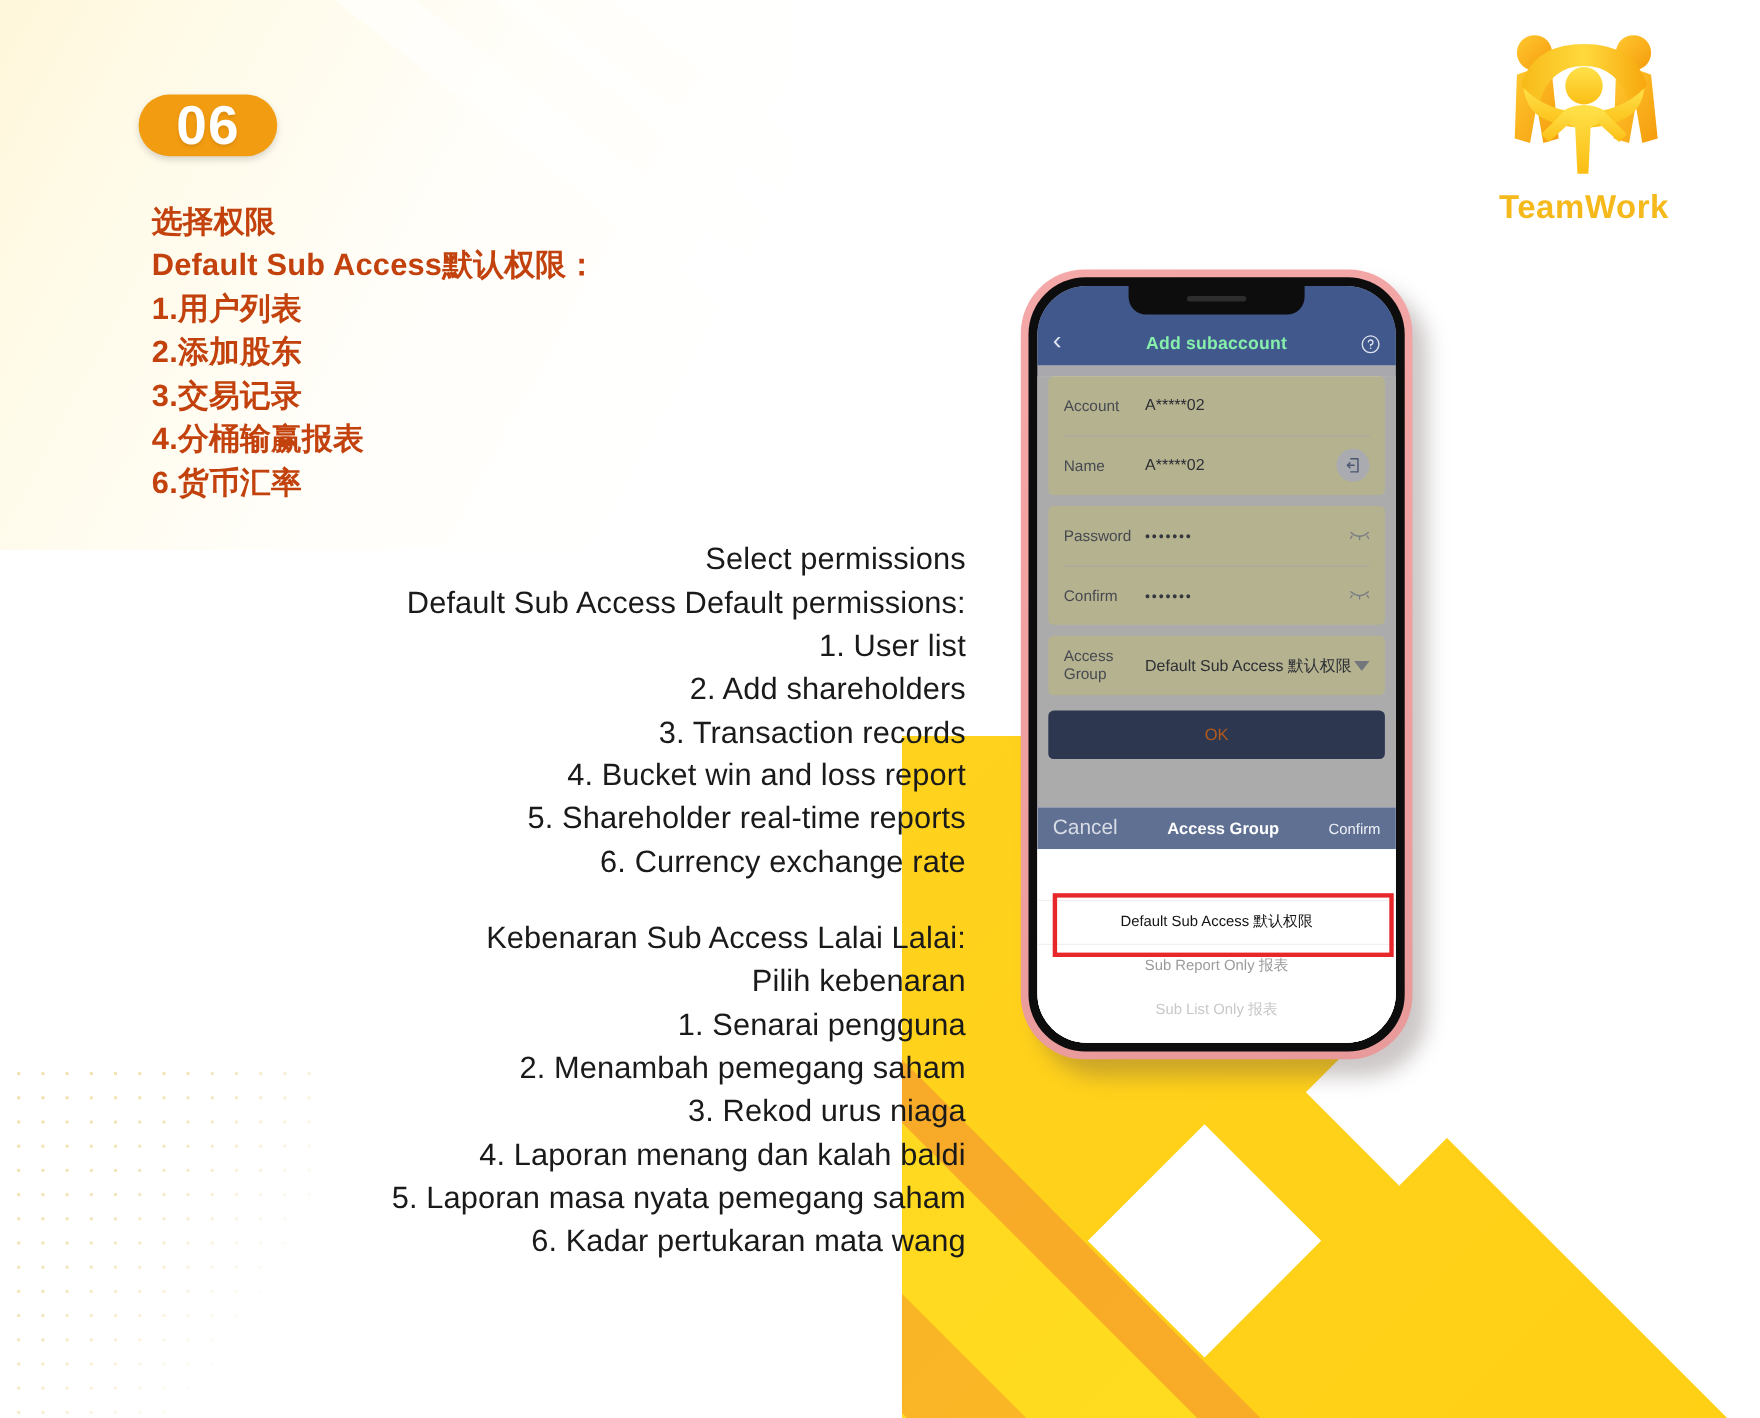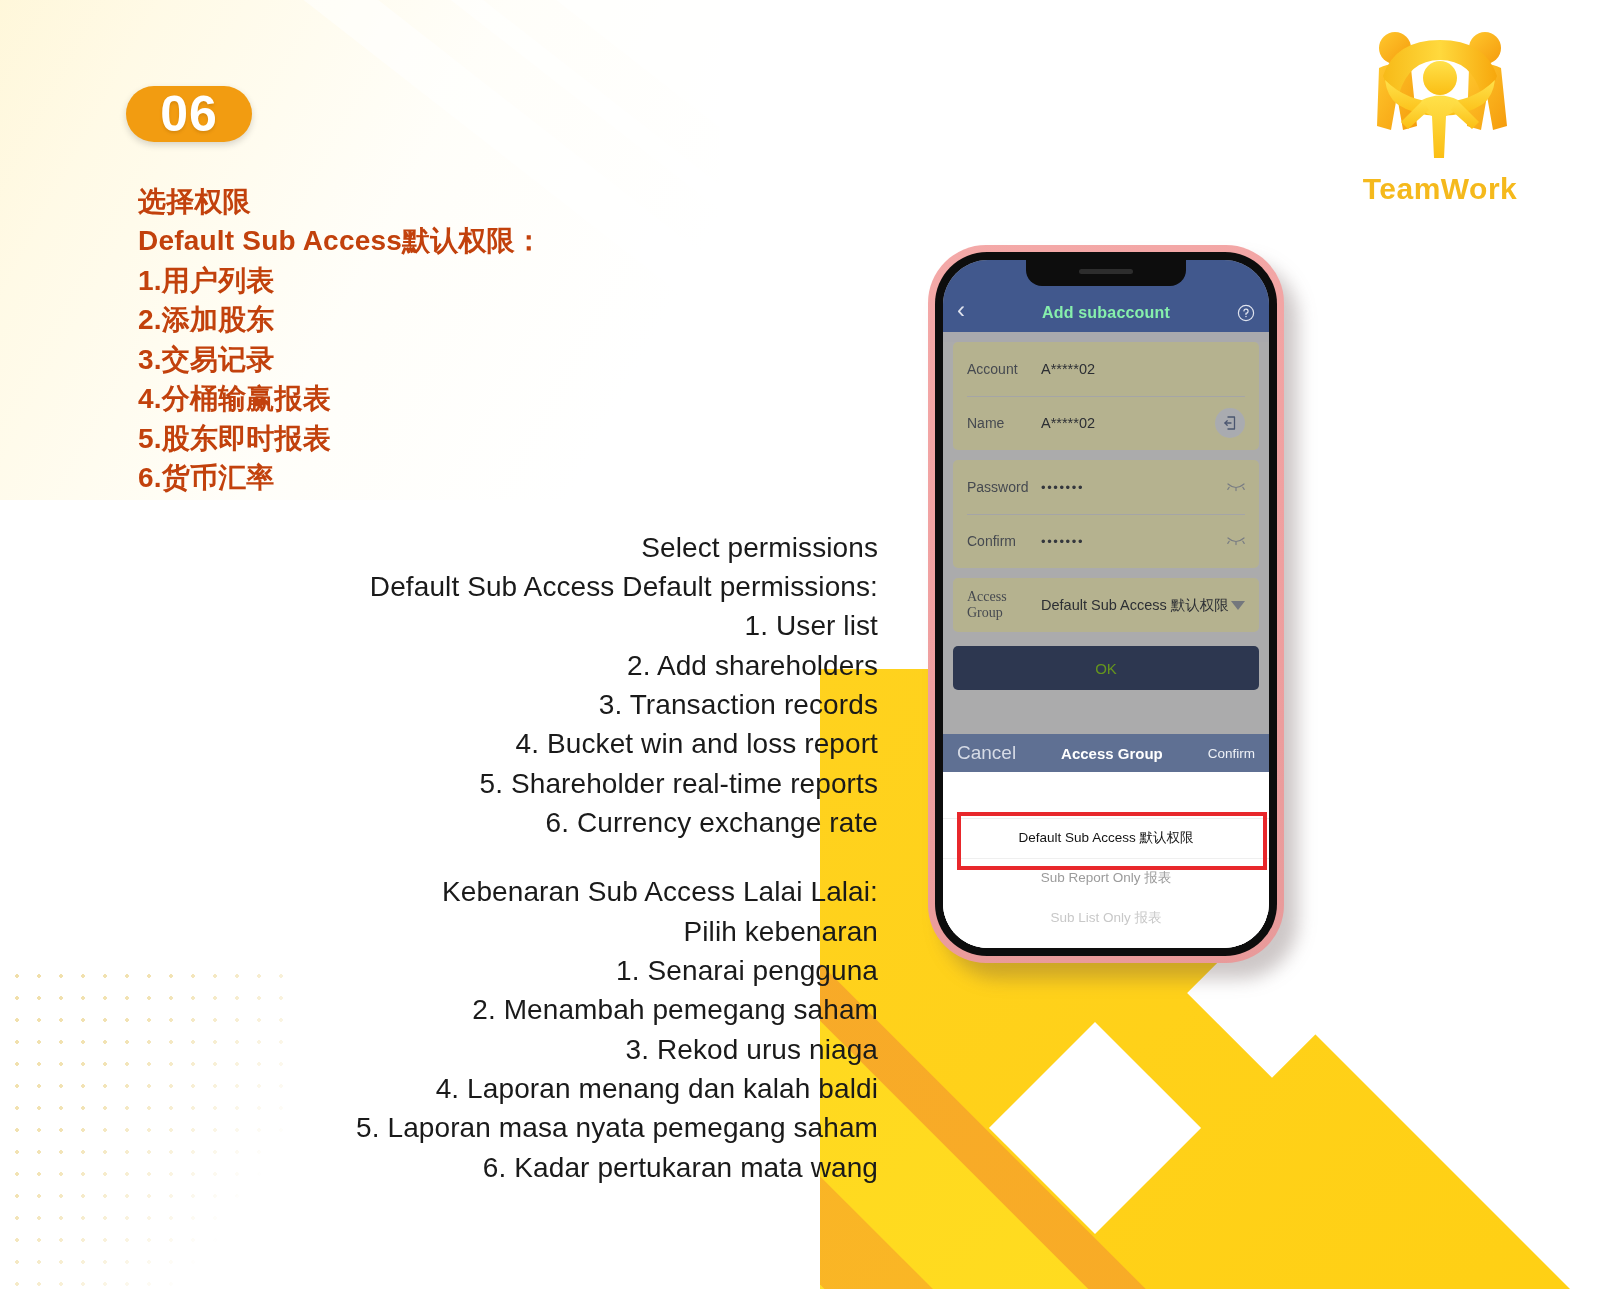--- a/index.html
+++ b/index.html
@@ -273,21 +273,21 @@
   .row + .row::before {
     content: "";
     position: absolute; left: 14px; right: 14px; top: 0;
     height: 1px; background: #e6e6e6;
   }
   .row-label {
     color: #555b63;
     font-size: 14px;
     min-width: 64px;
   }
-  .row-label.two-line { line-height: 1.12; font-family: Liberation Serif, serif; }
+  .row-label.two-line { line-height: 1.12; }
   .row-value {
     color: #2e3238;
     font-size: 14.5px;
     margin-left: 10px;
     flex: 1;
   }
   .row-value.dots { letter-spacing: 1.6px; font-size: 13px; color: #3a3f46; }
   .row-icon-btn {
     width: 30px; height: 30px;
     border-radius: 50%;
@@ -300,21 +300,21 @@
     border-left: 7px solid transparent;
     border-right: 7px solid transparent;
     border-top: 9px solid #9aa0a8;
   }
 
   .ok-btn {
     margin: 14px 10px 0 10px;
     height: 44px;
     background: #2f3f63;
     border-radius: 5px;
-    color: #84cc16;
+    color: #f97316;
     font-size: 15px;
     display: flex; align-items: center; justify-content: center;
   }
 
   
   .sheet {
     position: absolute;
     left: 0; right: 0; bottom: 0;
     z-index: 25;
     background: #ffffff;
@@ -427,21 +427,20 @@
 
 <div class="copy">
 
   <div class="block">
     <div class="line-cn">选择权限</div>
     <div class="line-cn">Default Sub Access默认权限：</div>
     <div class="line-cn">1.用户列表</div>
     <div class="line-cn">2.添加股东</div>
     <div class="line-cn">3.交易记录</div>
     <div class="line-cn">4.分桶输赢报表</div>
-    <div class="line-cn">5.股东即时报表</div>
     <div class="line-cn">6.货币汇率</div>
   </div>
 
   <div class="block">
     <div class="line-en">Select permissions</div>
     <div class="line-en">Default Sub Access Default permissions:</div>
     <div class="line-en">1. User list</div>
     <div class="line-en">2. Add shareholders</div>
     <div class="line-en">3. Transaction records</div>
     <div class="line-en">4. Bucket win and loss report</div>

